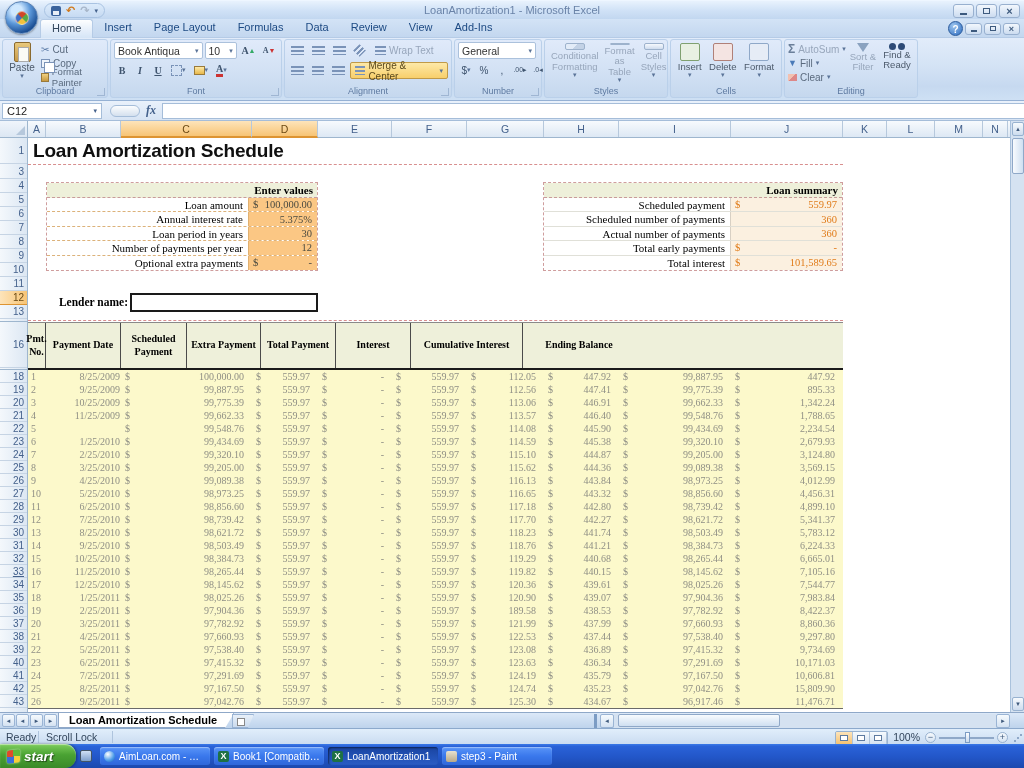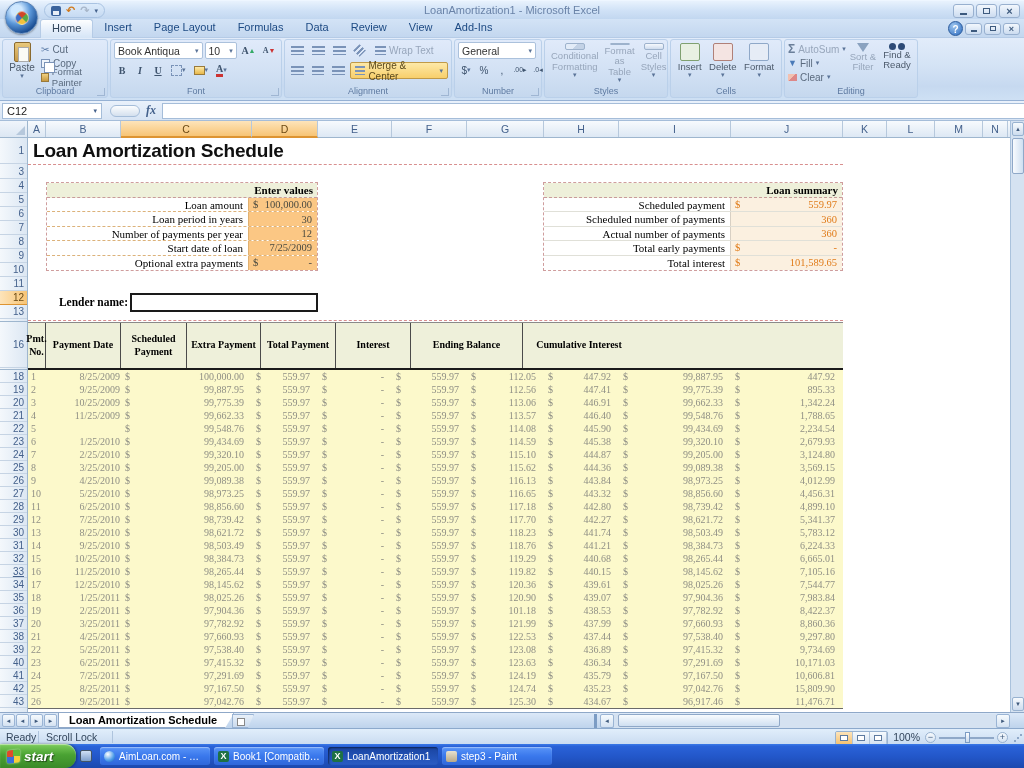--- a/index.html
+++ b/index.html
@@ -584,38 +584,38 @@
         <div class="box-hdr">Enter values</div>
         <div id="ev-rows">
             <div class="vrow">
               <div class="lbl">Loan amount</div>
               <div class="valc" style="width: 69px;">
                 <span>$</span>
                 <span>100,000.00</span>
               </div>
             </div>
             <div class="vrow">
+              <div class="lbl">Annual interest rate</div>
+              <div class="valc" style="width: 69px;">
+                <span></span>
+                <span>5.375%</span>
+              </div>
+            </div>
+            <div class="vrow">
               <div class="lbl">Loan period in years</div>
               <div class="valc" style="width: 69px;">
                 <span></span>
                 <span>30</span>
               </div>
             </div>
             <div class="vrow">
               <div class="lbl">Number of payments per year</div>
               <div class="valc" style="width: 69px;">
                 <span></span>
                 <span>12</span>
-              </div>
-            </div>
-            <div class="vrow">
-              <div class="lbl">Start date of loan</div>
-              <div class="valc" style="width: 69px;">
-                <span></span>
-                <span>7/25/2009</span>
               </div>
             </div>
             <div class="vrow">
               <div class="lbl">Optional extra payments</div>
               <div class="valc" style="width: 69px;">
                 <span>$</span>
                 <span>-</span>
               </div>
             </div>
           </div>
@@ -667,22 +667,22 @@
 
       <div class="dashline" style="left:0;top:182px;width:815px"></div>
 
       <div class="thead" style="left:0;top:184px;width:815px;height:46px" id="thead">
           <div class="thc" style="width: 18px;">Pmt. No.</div>
           <div class="thc" style="width: 75px;">Payment Date</div>
           <div class="thc" style="width: 66px;">Scheduled Payment</div>
           <div class="thc" style="width: 74px;">Extra Payment</div>
           <div class="thc" style="width: 75px;">Total Payment</div>
           <div class="thc" style="width: 75px;">Interest</div>
+          <div class="thc" style="width: 112px;">Cumulative Interest</div>
           <div class="thc" style="width: 112px;">Ending Balance</div>
-          <div class="thc" style="width: 112px;">Cumulative Interest</div>
         </div>
       <div class="tbl-sep" style="left:0;top:230px;width:815px;height:2px"></div>
       <div class="tbody" style="left:0;top:232px;width:815px" id="tbody">
           <div class="trow">
             <div class="tc pmt" style="width: 18px;">1</div>
             <div class="tc date" style="width: 75px;">8/25/2009</div>
             <div class="tc money" style="width: 131px;">
               <span class="cur">$</span>
               <span class="val">100,000.00</span>
             </div>
@@ -1341,21 +1341,21 @@
             <div class="tc money" style="width: 74px;">
               <span class="cur">$</span>
               <span class="val">-</span>
             </div>
             <div class="tc money" style="width: 75px;">
               <span class="cur">$</span>
               <span class="val">559.97</span>
             </div>
             <div class="tc money" style="width: 77px;">
               <span class="cur">$</span>
-              <span class="val">101.18</span>
+              <span class="val">189.58</span>
             </div>
             <div class="tc money" style="width: 75px;">
               <span class="cur">$</span>
               <span class="val">438.53</span>
             </div>
             <div class="tc money" style="width: 112px;">
               <span class="cur">$</span>
               <span class="val">97,782.92</span>
             </div>
             <div class="tc money" style="width: 112px;">

